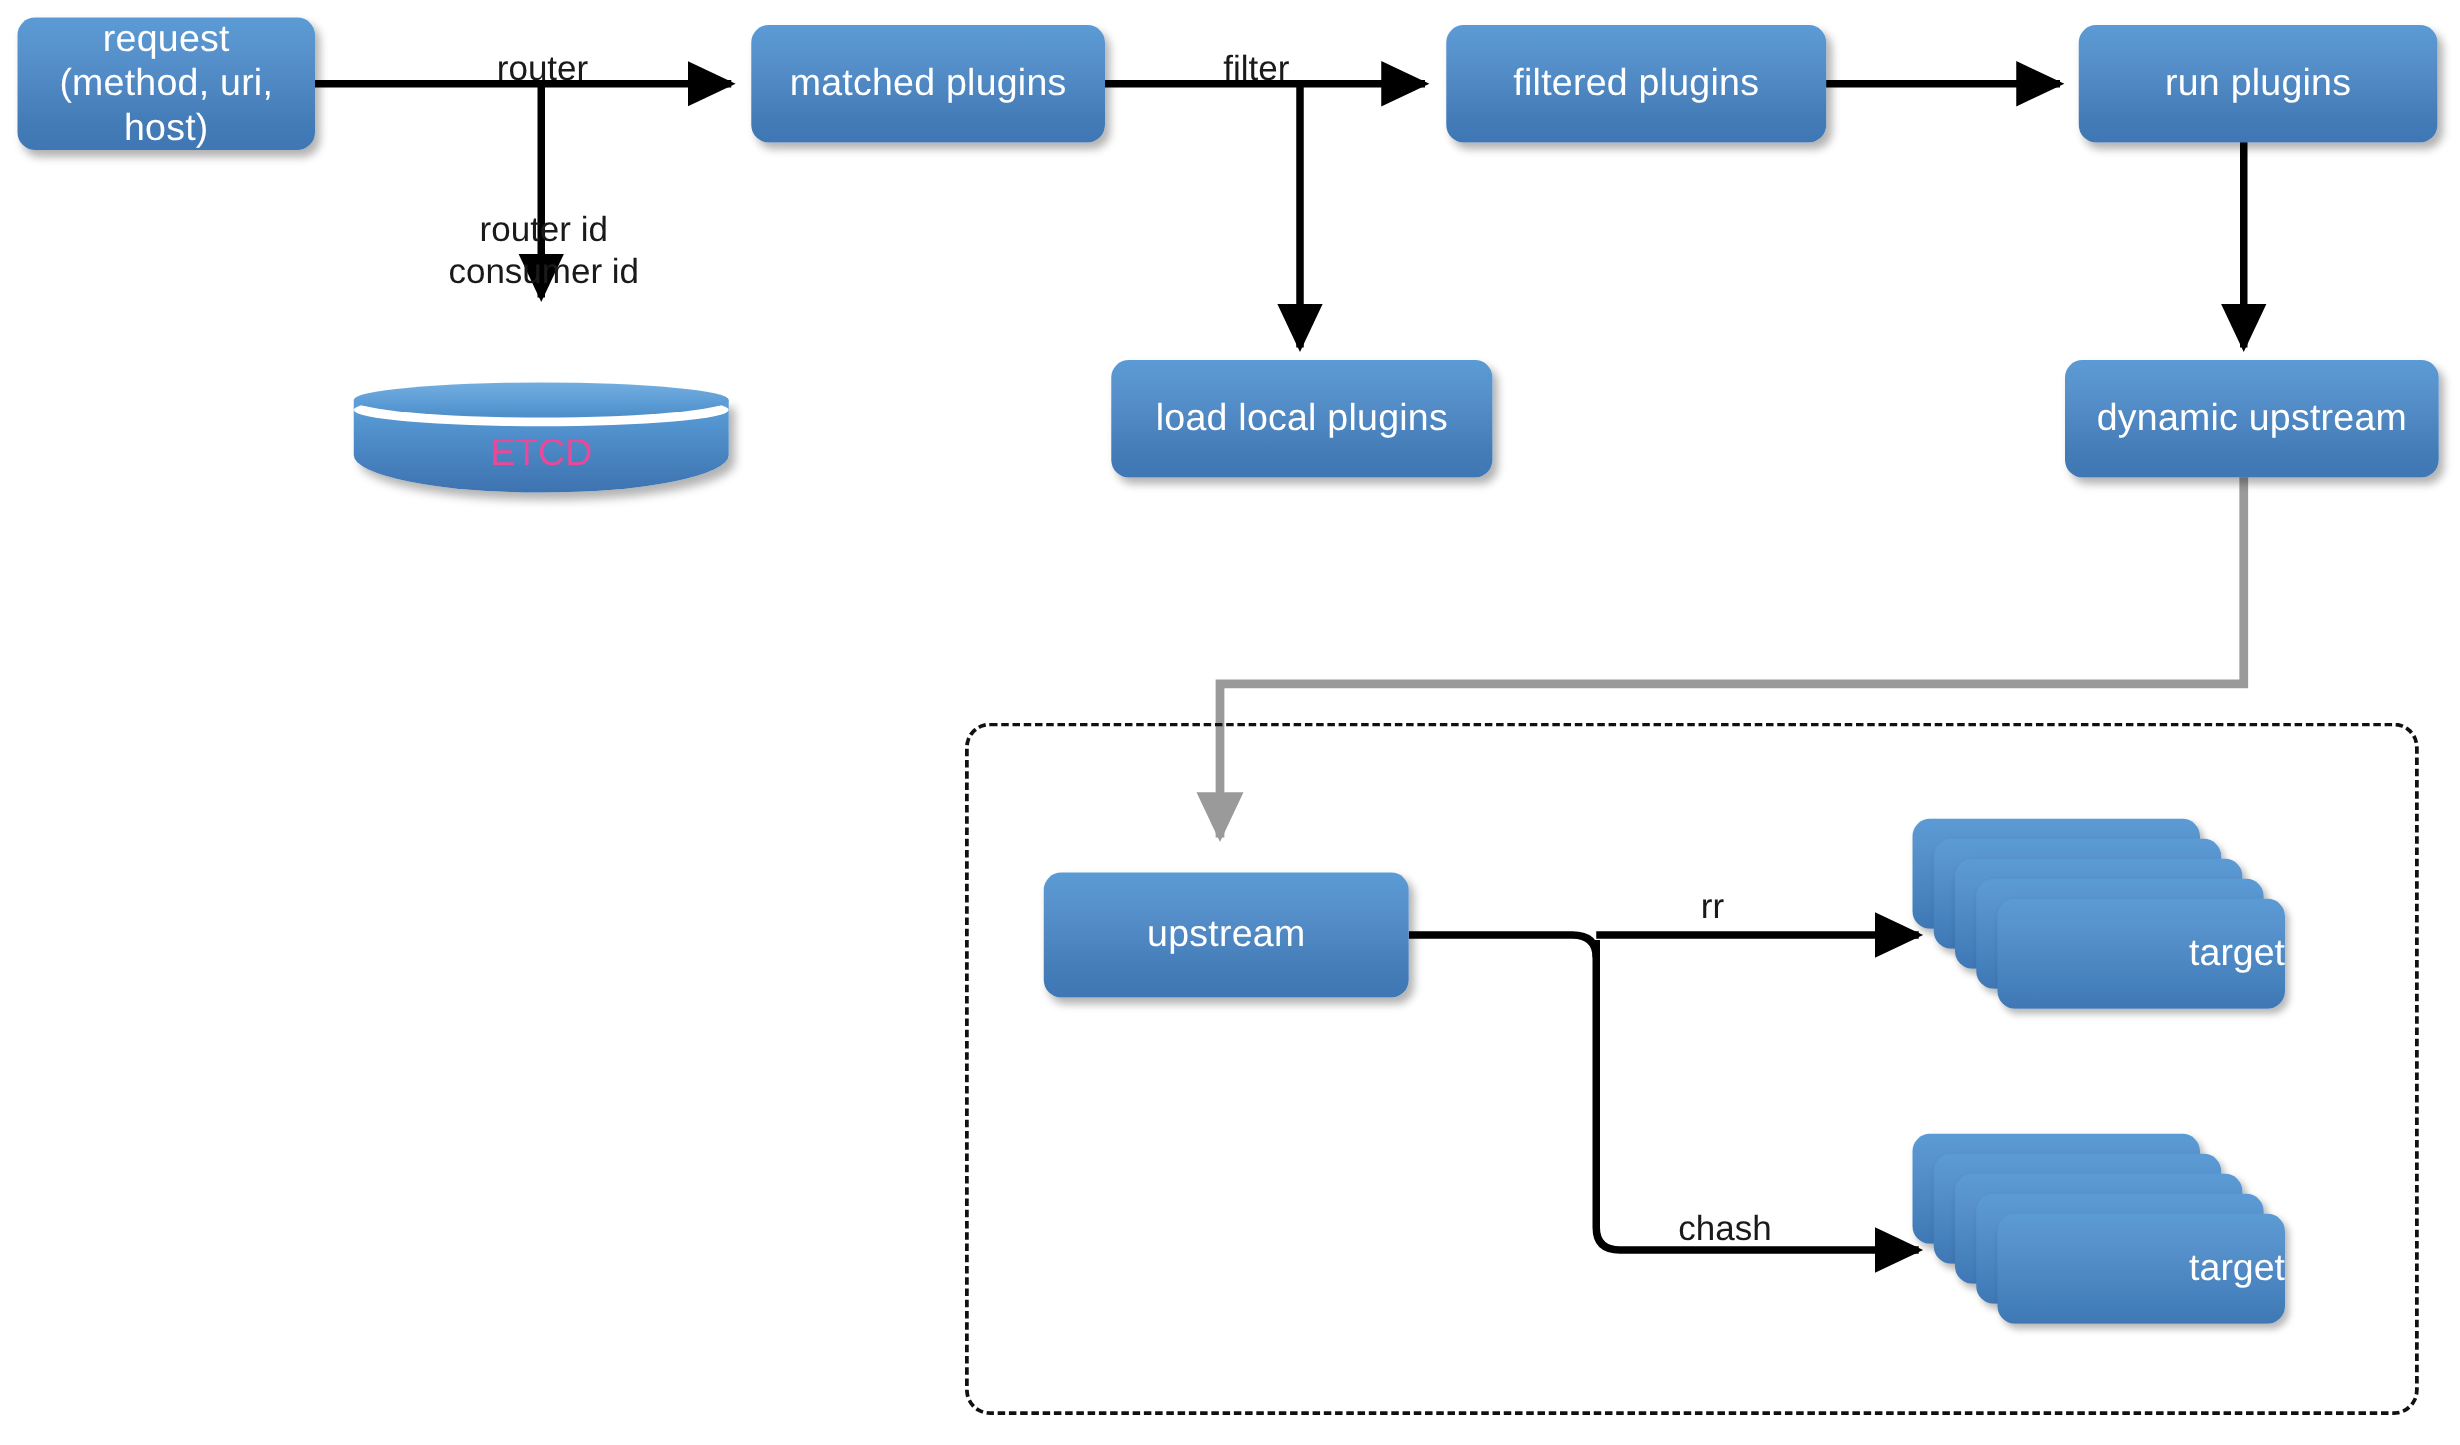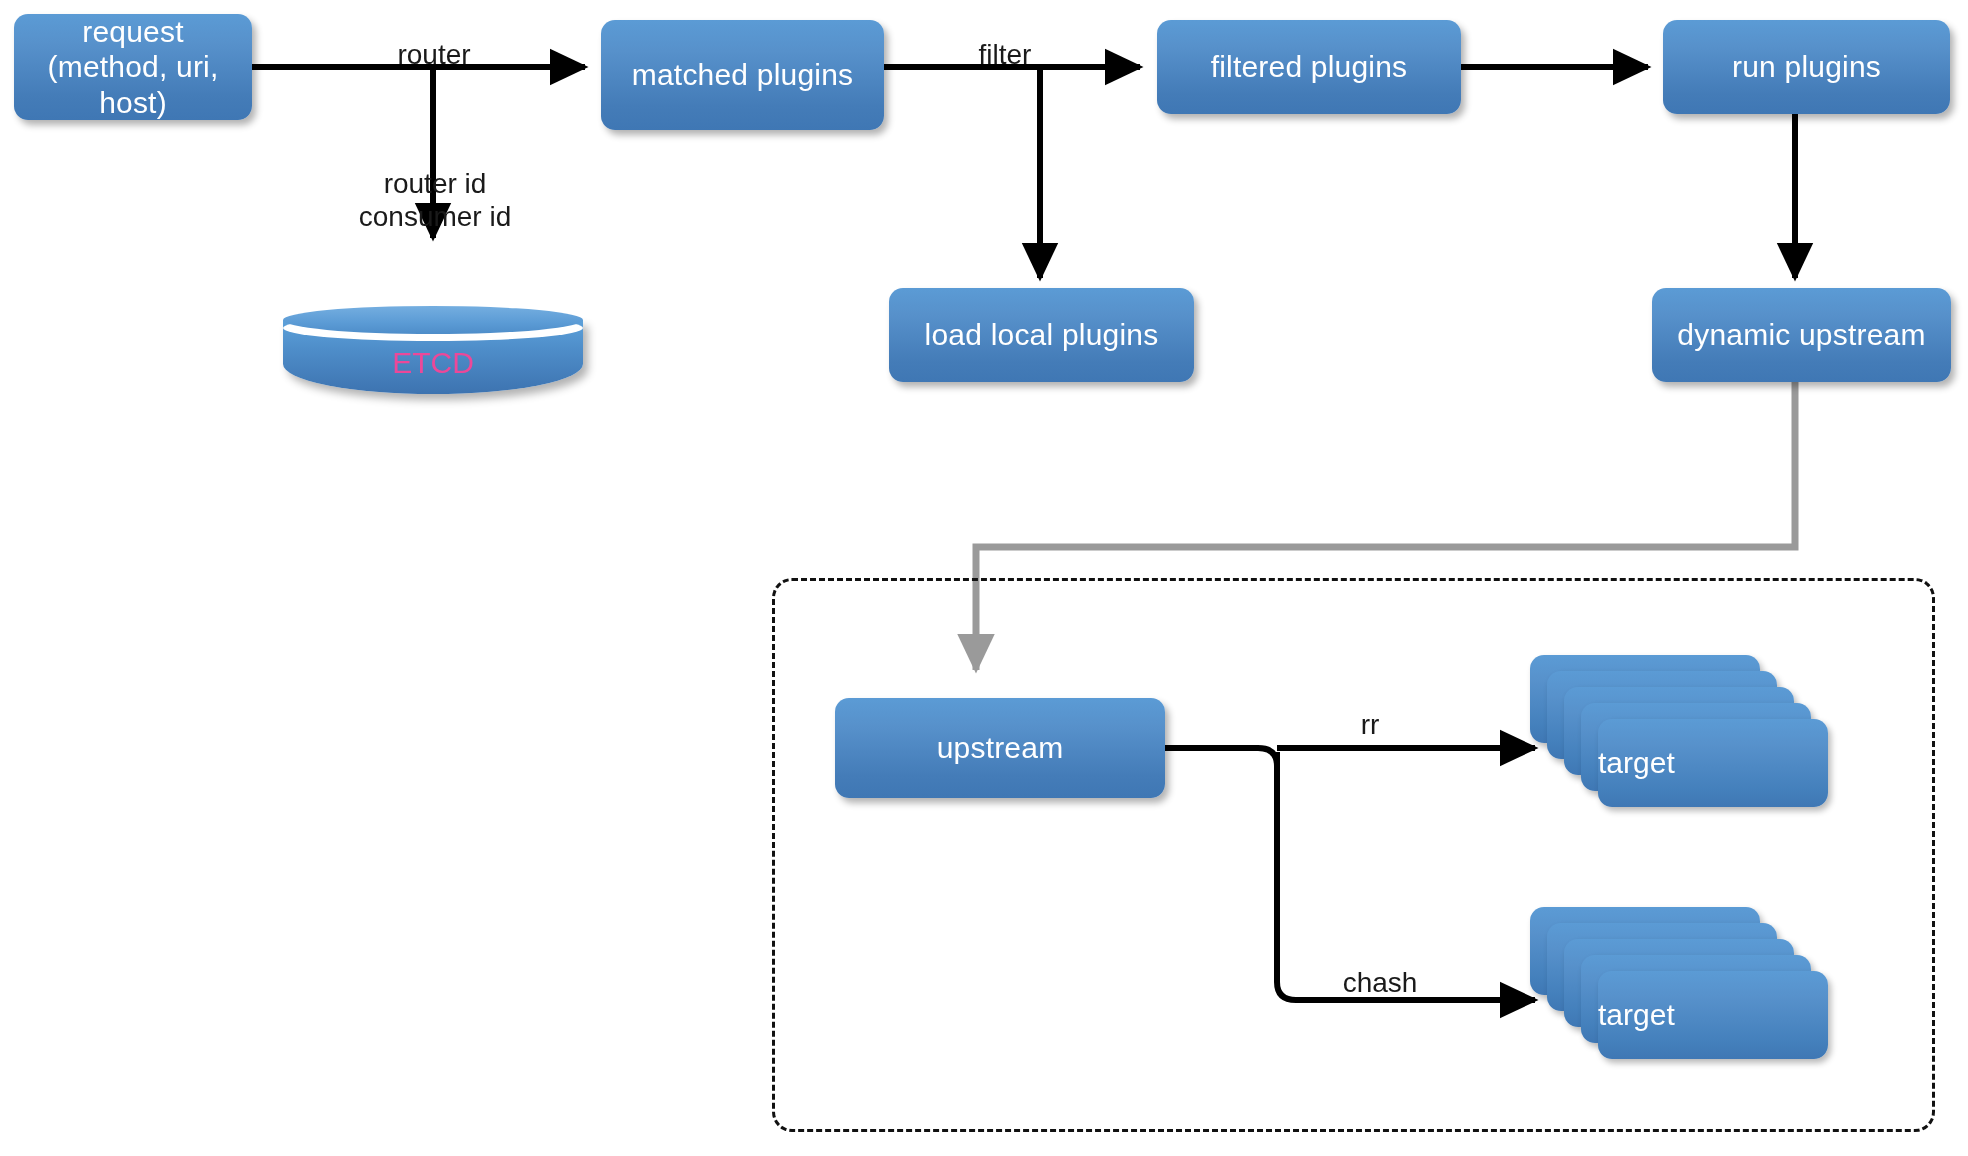--- a/index.html
+++ b/index.html
@@ -58,21 +58,21 @@
     position: absolute;
     width: 230px;
     height: 88px;
     border-radius: 14px;
     background: linear-gradient(to bottom, #5b9bd5 0%, #5791cb 30%, #4480bc 80%, #3f77b4 100%);
     box-shadow: 3px 4px 6px rgba(0,0,0,0.28);
   }
   .stack .sheet.top {
     display: flex;
     align-items: center;
-    justify-content: flex-start;
+    justify-content: flex-end;
     color: #fff;
     font-size: 30px;
   }
 
   
   .cyl {
     position: absolute;
     width: 300px;
     height: 98px;
   }
@@ -163,21 +163,21 @@
     <path d="M 1277 748 L 1535 748" stroke="#000000" stroke-width="6" fill="none" marker-end="url(#ah-black)"></path>
 
     <path d="M 1277 752 L 1277 982 Q 1277 1000 1296 1000 L 1535 1000" stroke="#000000" stroke-width="6" fill="none" marker-end="url(#ah-black)"></path>
   </svg>
 
   <div class="node" style="left:14px; top:14px; width:238px; height:106px;">
     <span class="lbl">request
 (method, uri, host)</span>
   </div>
 
-  <div class="node" style="left:601px; top:20px; width:283px; height:110px;">
+  <div class="node" style="left:601px; top:20px; width:283px; height:94px;">
     <span class="lbl">matched plugins</span>
   </div>
 
   <div class="node" style="left:1157px; top:20px; width:304px; height:94px;">
     <span class="lbl">filtered plugins</span>
   </div>
 
   <div class="node" style="left:1663px; top:20px; width:287px; height:94px;">
     <span class="lbl">run plugins</span>
   </div>
@@ -192,21 +192,21 @@
   <div class="node" style="left:889px; top:288px; width:305px; height:94px;">
     <span class="lbl">load local plugins</span>
   </div>
 
   <div class="node" style="left:1652px; top:288px; width:299px; height:94px;">
     <span class="lbl">dynamic upstream</span>
   </div>
 
   <div class="dashed-box" style="left:772px; top:578px; width:1163px; height:554px;"></div>
 
-  <div class="node" style="left:835px; top:698px; width:330px; height:100px;">
+  <div class="node" style="left:835px; top:698px; width:292px; height:100px;">
     <span class="lbl">upstream</span>
   </div>
 
   <div class="stack" style="left:1530px; top:655px;">
     <div class="sheet" style="left:0px;  top:0px;"></div>
     <div class="sheet" style="left:17px; top:16px;"></div>
     <div class="sheet" style="left:34px; top:32px;"></div>
     <div class="sheet" style="left:51px; top:48px;"></div>
     <div class="sheet top" style="left:68px; top:64px;">
       <span>target</span>

